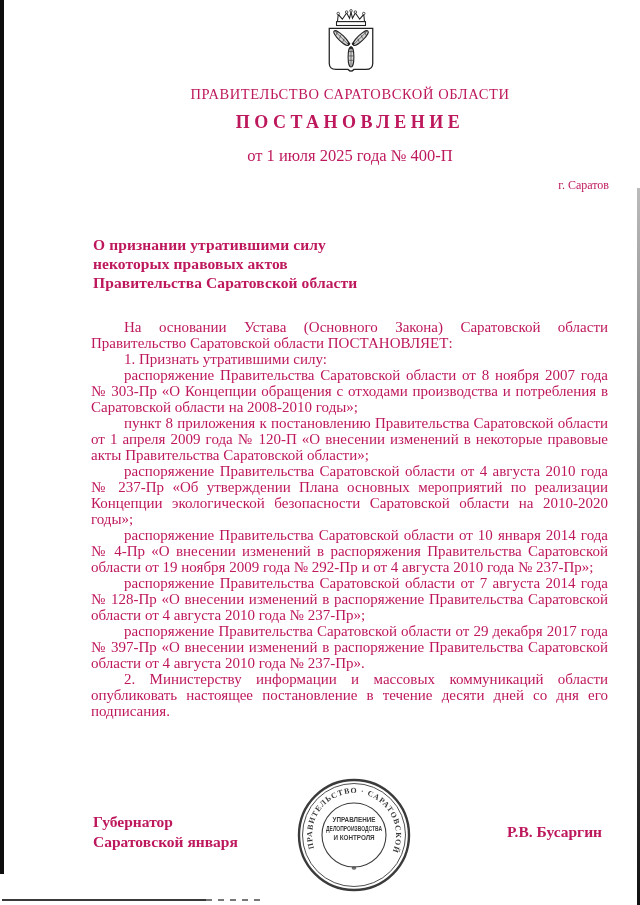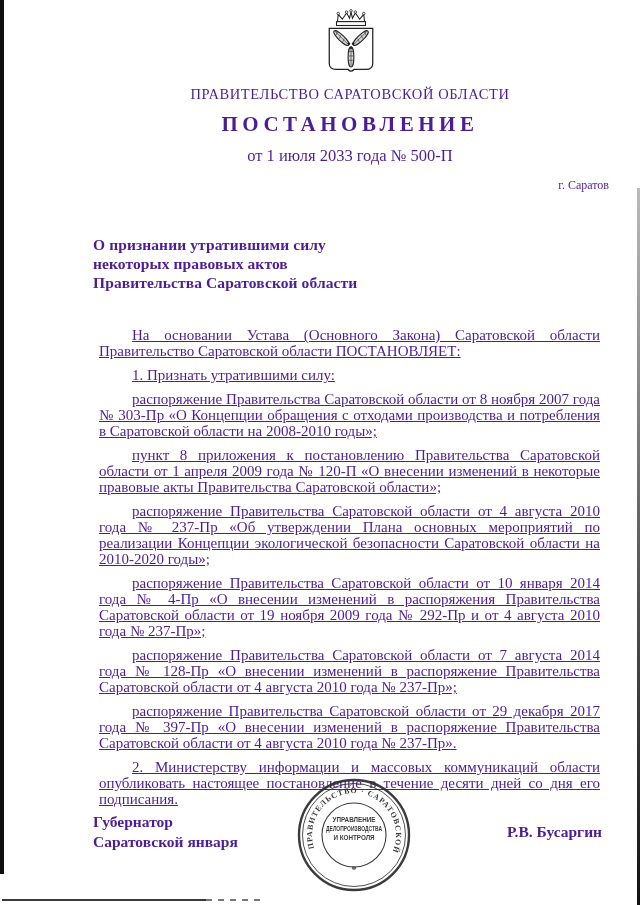--- a/index.html
+++ b/index.html
@@ -1,45 +1,45 @@
 <!DOCTYPE html>
 <html><head>
 <meta charset="utf-8">
 <style>
   html,body { margin:0; padding:0; background:#ffffff; }
   .page {
     position:relative; width:640px; height:905px; background:#ffffff;
-    font-family:"Liberation Serif","DejaVu Serif",serif; color:#4c1d95;
+    font-family:"Liberation Serif","DejaVu Serif",serif; color:#be185d;
     overflow:hidden;
   }
   
   .edge-left  { position:absolute; left:0; top:0; width:4px; height:874px; background:#0e0e0e; }
   .edge-right { position:absolute; right:0; top:188px; width:3px; height:717px;
                 background:linear-gradient(#bbb,#555 55%,#111); }
   .edge-bottom{ position:absolute; left:2px; top:899px; width:204px; height:2px; background:#3a3a3a; }
   .edge-bottom2{ position:absolute; left:206px; top:899px; width:60px; height:2px;
                  background:repeating-linear-gradient(90deg,#777 0 6px,transparent 6px 12px); }
 
   .emblem { position:absolute; left:322px; top:8px; width:58px; height:64px; }
 
   .org-name { position:absolute; left:91px; top:86px; width:518px; text-align:center;
               font-size:14.5px; letter-spacing:0.6px; }
   .doc-type { position:absolute; left:91px; top:112px; width:518px; text-align:center;
-              font-size:21px; font-weight:bold; letter-spacing:4.5px; }
+              font-size:18px; font-weight:bold; letter-spacing:4.5px; }
   .date-line{ position:absolute; left:91px; top:146px; width:518px; text-align:center;
               font-size:16.5px; }
   .place    { position:absolute; left:91px; top:178px; width:518px; text-align:right;
               font-size:12px; }
 
   .title { position:absolute; left:93px; top:235px; font-size:15.5px; font-weight:bold;
            line-height:19px; letter-spacing:0.1px; }
 
   .body-text { position:absolute; left:91px; top:319px; width:517px; font-size:15px;
                line-height:16px; text-align:justify; }
-  .body-text p { margin:8px; text-indent:33px;text-decoration:underline; }
+  .body-text p { margin:0; text-indent:33px; }
 
   .signature { position:absolute; left:93px; top:812px; width:515px;
                display:flex; justify-content:space-between; align-items:center; }
   .sig-left div { font-weight:bold; font-size:15.5px; line-height:20px; }
   .sig-name { font-weight:bold; font-size:15.5px; line-height:20px; margin-right:6px;margin-left:28px; }
 
   .stamp { position:absolute; left:296px; top:777px; width:116px; height:116px; opacity:0.92; }
 </style>
 </head>
 <body>
@@ -88,21 +88,21 @@
           <circle cx="27.8" cy="37" r="1.4"></circle>
           <circle cx="32.2" cy="37" r="1.4"></circle>
           <circle cx="30" cy="41" r="1.4"></circle>
         </g>
       </g>
     </svg>
   </div>
 
   <div class="org-name">ПРАВИТЕЛЬСТВО САРАТОВСКОЙ ОБЛАСТИ</div>
   <div class="doc-type">ПОСТАНОВЛЕНИЕ</div>
-  <div class="date-line">от 1 июля 2033 года № 500-П</div>
+  <div class="date-line">от 1 июля 2025 года № 400-П</div>
   <div class="place">г. Саратов</div>
 
   <div class="title">
     <div>О признании утратившими силу</div>
     <div>некоторых правовых актов</div>
     <div>Правительства Саратовской области</div>
   </div>
 
   <div class="body-text">
     <p>На основании Устава (Основного Закона) Саратовской области Правительство Саратовской области ПОСТАНОВЛЯЕТ:</p>

